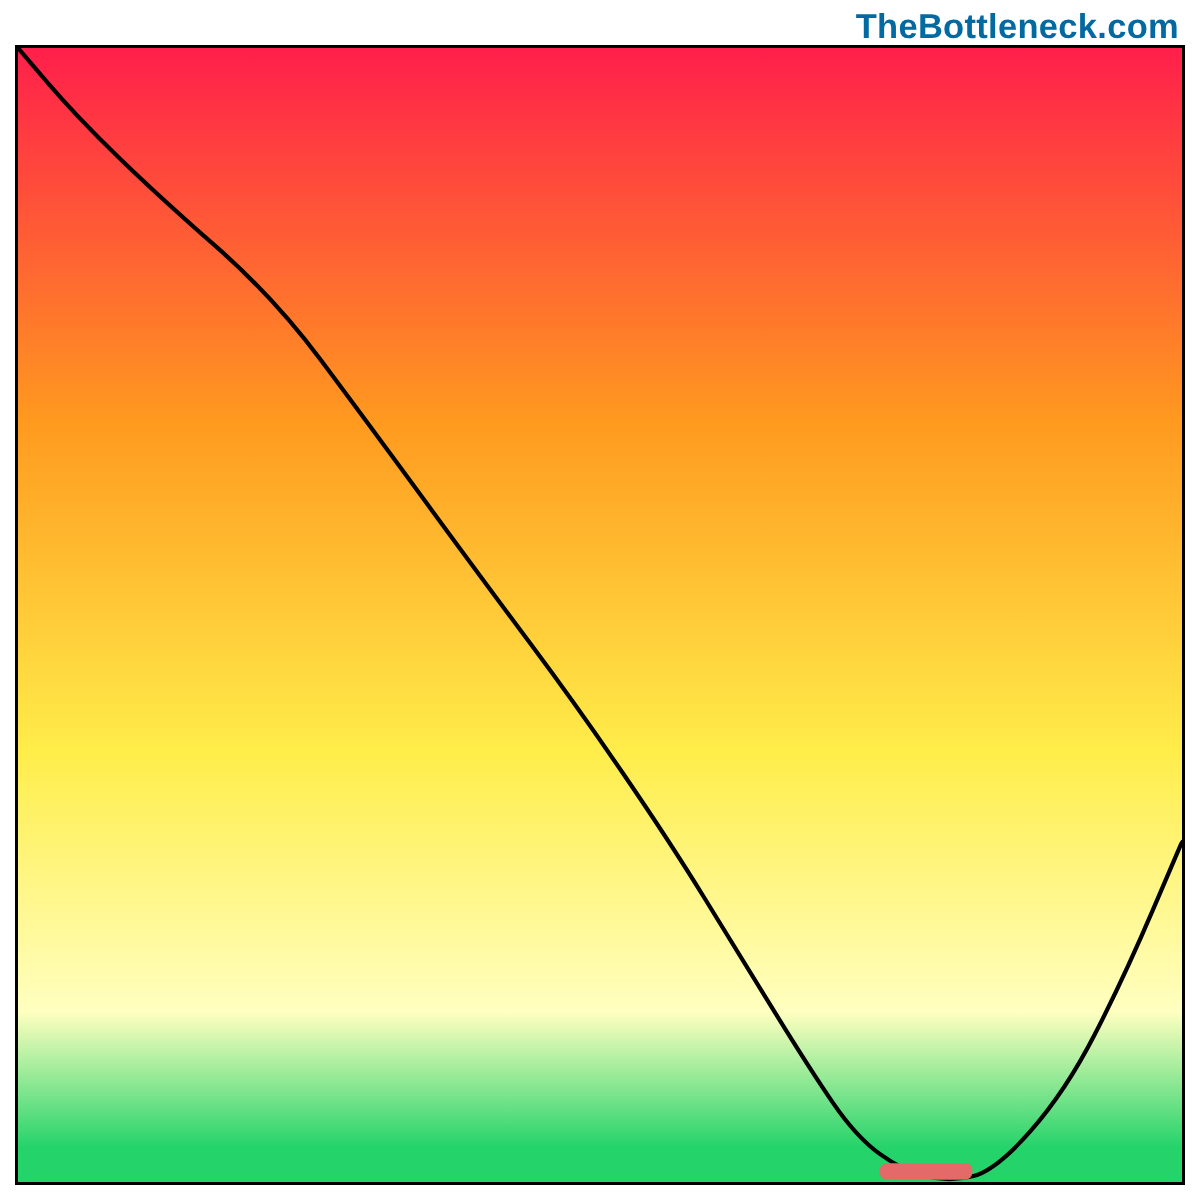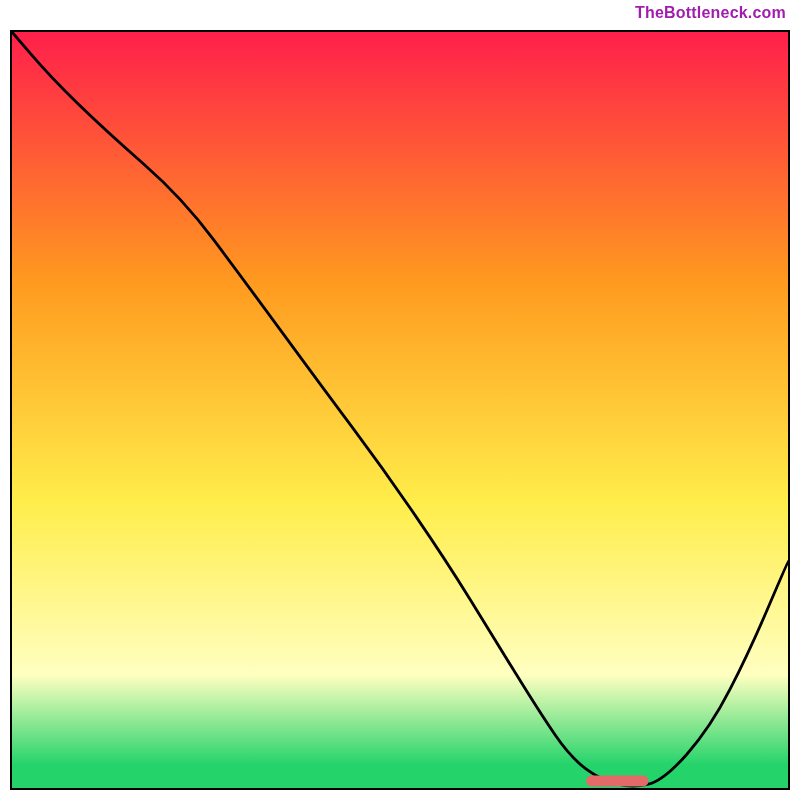--- a/index.html
+++ b/index.html
@@ -13,23 +13,23 @@
   }
   .chart-container {
     position: relative;
     width: 800px;
     height: 800px;
   }
   .watermark {
     position: absolute;
     top: 4px;
     right: 14px;
-    font-size: 16px;
+    font-size: 23px;
     font-weight: 600;
-    color: #a21caf;
+    color: #0369a1;
     letter-spacing: 0.2px;
     z-index: 10;
   }
   .plot-frame {
     position: absolute;
     left: 10px;
     top: 30px;
     width: 780px;
     height: 760px;
     border: 2px solid #000;

